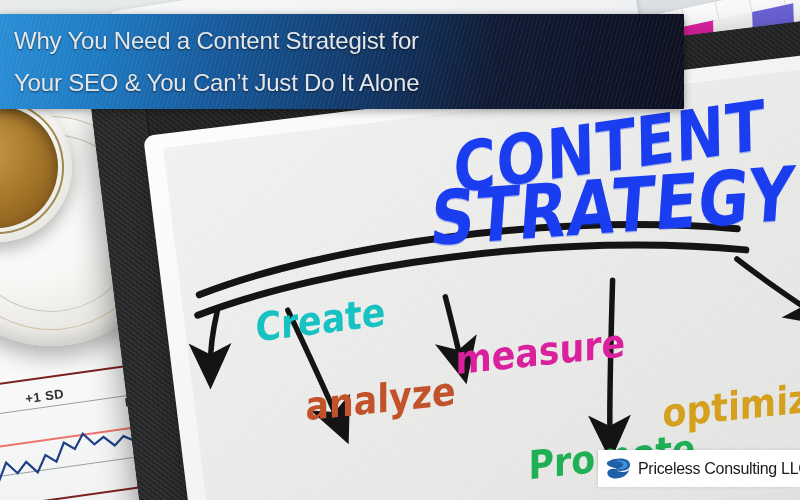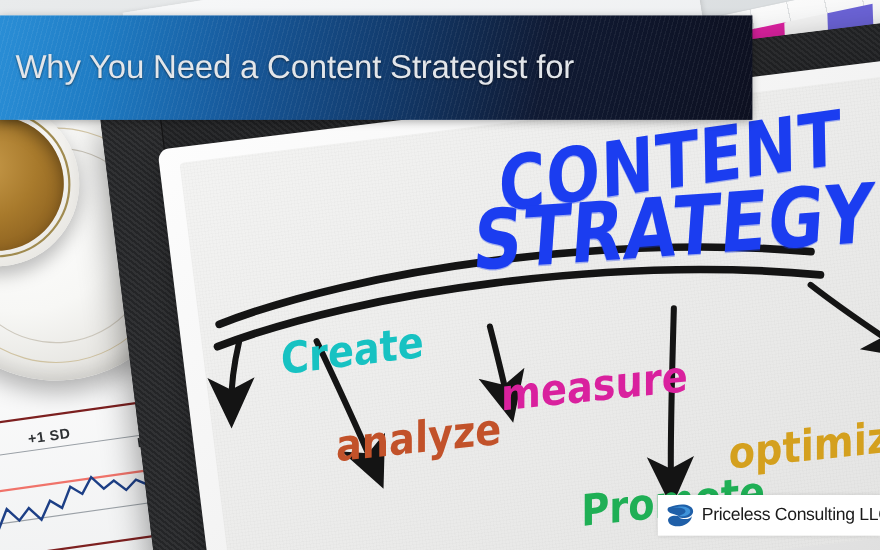--- a/index.html
+++ b/index.html
@@ -299,21 +299,21 @@
     content: "";
     position: absolute; inset: 0;
     background: repeating-linear-gradient(105deg,
         rgba(255,255,255,.055) 0 1px, transparent 1px 4px);
     pointer-events: none;
   }
   .banner-line {
     position: relative;
     z-index: 2;
     color: #e3e6ea;
-    font-size: 30px;
+    font-size: 24px;
     font-weight: normal;
     letter-spacing: -.2px;
     line-height: 42px;
     text-shadow: 0 1px 2px rgba(0,0,0,.55);
     white-space: nowrap;
   }
 
   
   .logo-box {
     position: absolute;
@@ -424,20 +424,21 @@
 
     <div class="hw" id="hw-create">Create</div>
     <div class="hw" id="hw-analyze">analyze</div>
     <div class="hw" id="hw-measure">measure</div>
     <div class="hw" id="hw-promote">Promote</div>
     <div class="hw" id="hw-optimize">optimize</div>
   </div>
 
   <div class="banner">
     <div class="banner-line">Why You Need a Content Strategist for</div>
+    <div class="banner-line">Your SEO &amp; You Can’t Just Do It Alone</div>
   </div>
 
   <div class="logo-box">
     <svg class="logo-mark" viewBox="0 0 60 60">
       <path d="M10,14 C28,6 50,8 52,20 C54,31 38,36 26,33 C36,38 48,36 50,30
                C49,44 30,52 16,48 C6,45 4,36 10,32 C14,29 22,29 28,31
                C20,26 8,26 6,20 C5,16 7,15 10,14 Z" fill="#1f5fa8"></path>
       <path d="M14,16 C30,10 46,13 47,21 C48,28 36,32 27,30
                C34,27 40,24 38,20 C36,15 24,13 14,16 Z" fill="#3f93da"></path>
     </svg>

